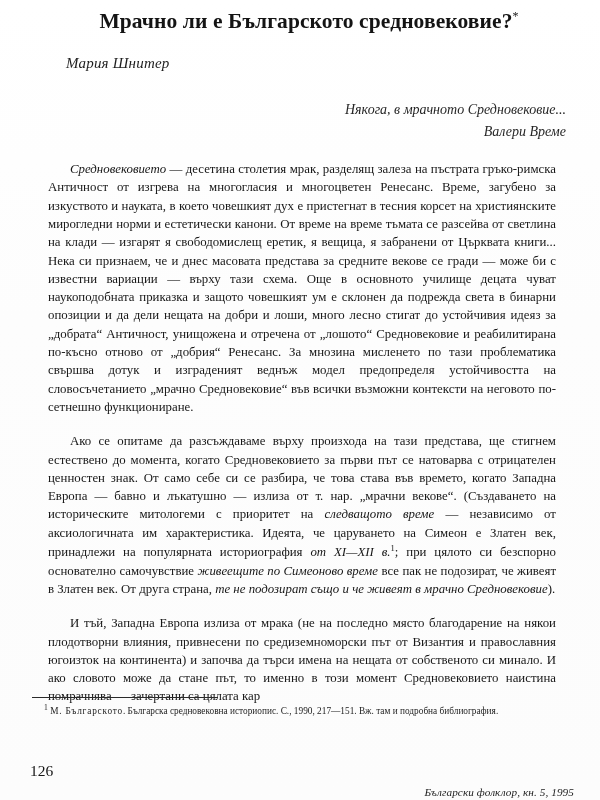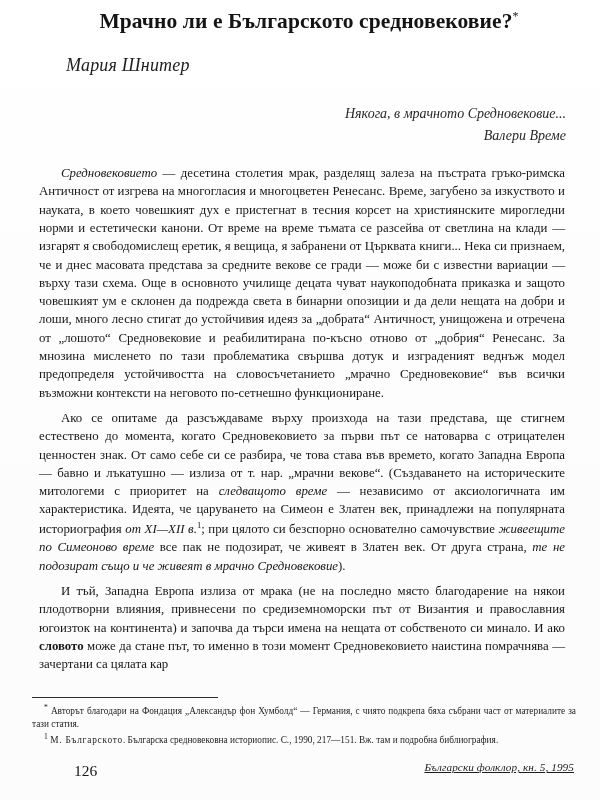--- a/index.html
+++ b/index.html
@@ -47,21 +47,21 @@
     color: #141414;
   }
   .title .asterisk {
     font-size: 12px;
     vertical-align: super;
     font-weight: normal;
   }
 
   
   .author {
-    font-size: 18px;
+    font-size: 15px;
     font-style: italic;
     margin: 21px 0 0 34px;
     letter-spacing: 0.2px;
     color: #1e1e1e;
   }
 
   
   .epigraph {
     margin-top: 27px;
     text-align: right;
@@ -80,28 +80,28 @@
   .body-text {
     margin-top: 17px;
     font-size: 12.85px;
     line-height: 1.425;
     text-align: justify;
     text-justify: inter-word;
     color: #171717;
     hyphens: none;
   }
   .body-text p {
-    margin: 7px;
+    margin: 16px;
     text-indent: 22px;
   }
   .body-text p + p {
     margin-top: 0;
   }
   .it { font-style: italic; }
-  .bd { font-weight: bold; }
+  .bd { font-weight: normal; }
   .sup { font-size: 8.5px; vertical-align: super; }
 
   
   .footnote-rule {
     position: absolute;
     left: 32px;
     top: 697px;
     width: 186px;
     height: 0;
     border-top: 1px solid #2a2a2a;
@@ -129,31 +129,29 @@
     letter-spacing: 0.8px;
   }
 
   
   .page-number {
     position: absolute;
     left: 30px;
     top: 762px;
     font-size: 15.5px;
     color: #151515;
-    margin-left: 44px;
   }
   .journal-ref {
     position: absolute;
     right: 26px;
-    top: 761px;
+    top: 786px;
     font-size: 11.2px;
     font-style: italic;
     color: #1d1d1d;
     letter-spacing: 0.1px;
-    text-decoration: underline;
   }
 </style>
 </head>
 <body>
 
 <div class="page">
 
   <div class="content">
 
     <h1 class="title"><span>Мрачно ли е Българското средновековие?</span><span class="asterisk">*</span></h1>
@@ -172,20 +170,19 @@
       <p><span>Ако се опитаме да разсъждаваме върху произхода на тази представа, ще стигнем естествено до момента, когато Средновековието за първи път се натоварва с отрицателен ценностен знак. От само себе си се разбира, че това става във времето, когато Западна Европа — бавно и лъкатушно — излиза от т. нар. „мрачни векове“. (Създаването на историческите митологеми с приоритет на </span><span class="it">следващото време</span><span> — независимо от аксиологичната им характеристика. Идеята, че царуването на Симеон е Златен век, принадлежи на популярната историография </span><span class="it">от XI—XII в.</span><span class="sup">1</span><span>; при цялото си безспорно основателно самочувствие </span><span class="it">живеещите по Симеоново време</span><span> все пак не подозират, че живеят в Златен век. От друга страна, </span><span class="it">те не подозират също и че живеят в мрачно Средновековие</span><span>).</span></p>
 
       <p><span>И тъй, Западна Европа излиза от мрака (не на последно място благодарение на някои плодотворни влияния, привнесени по средиземноморски път от Византия и православния югоизток на континента) и започва да търси имена на нещата от собственото си минало. И ако </span><span class="bd">словото</span><span> може да стане път, то именно в този момент Средновековието наистина помрачнява — зачертани са цялата кар</span></p>
 
     </div>
   </div>
 
   <div class="footnote-rule"></div>
 
   <div class="footnotes">
-    <p><span class="fn-mark">*</span> <span>Авторът благодари на Фондация „Александър фон Хумболд“ — Германия, с чиято подкрепа бяха събрани част от материалите за тази статия.</span></p>
     <p><span class="fn-mark">1</span> <span class="sp-name">М. Българското</span><span>. Българска средновековна историопис. С., 1990, 217—151. Вж. там и подробна библиография.</span></p>
   </div>
 
   <div class="page-number">126</div>
   <div class="journal-ref">Български фолклор, кн. 5, 1995</div>
 
 </div>
 
 </body></html>

